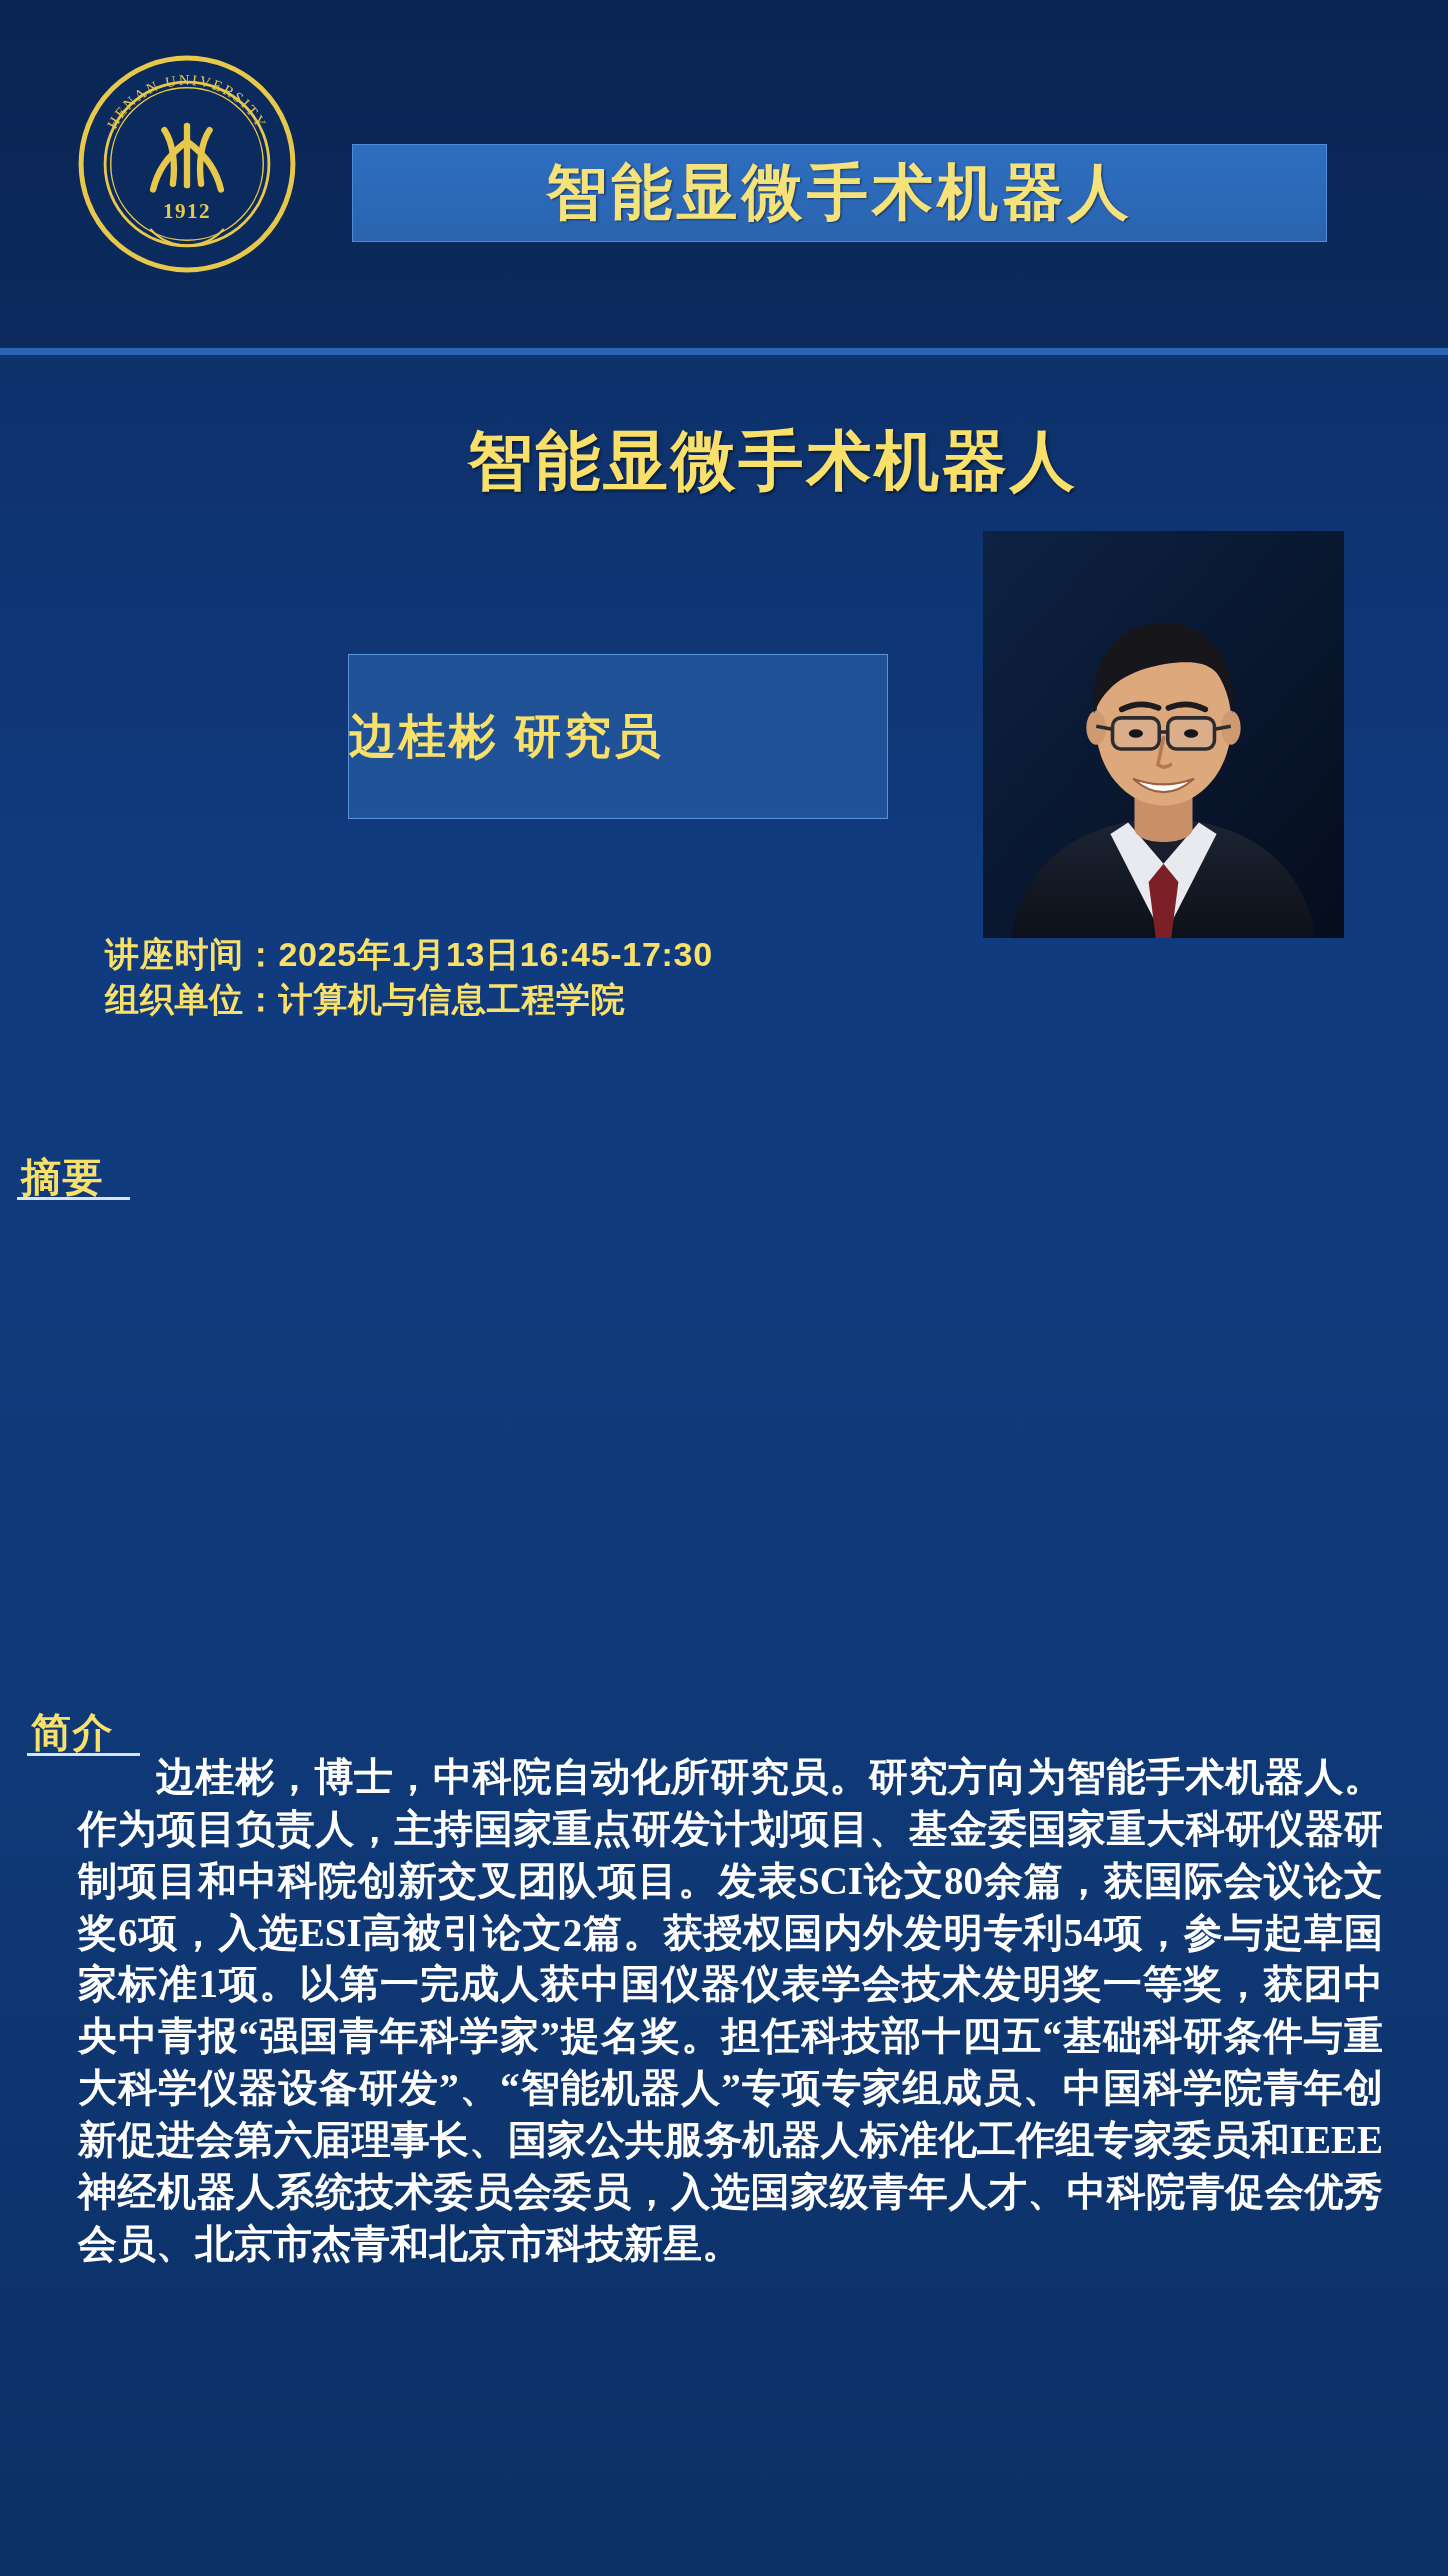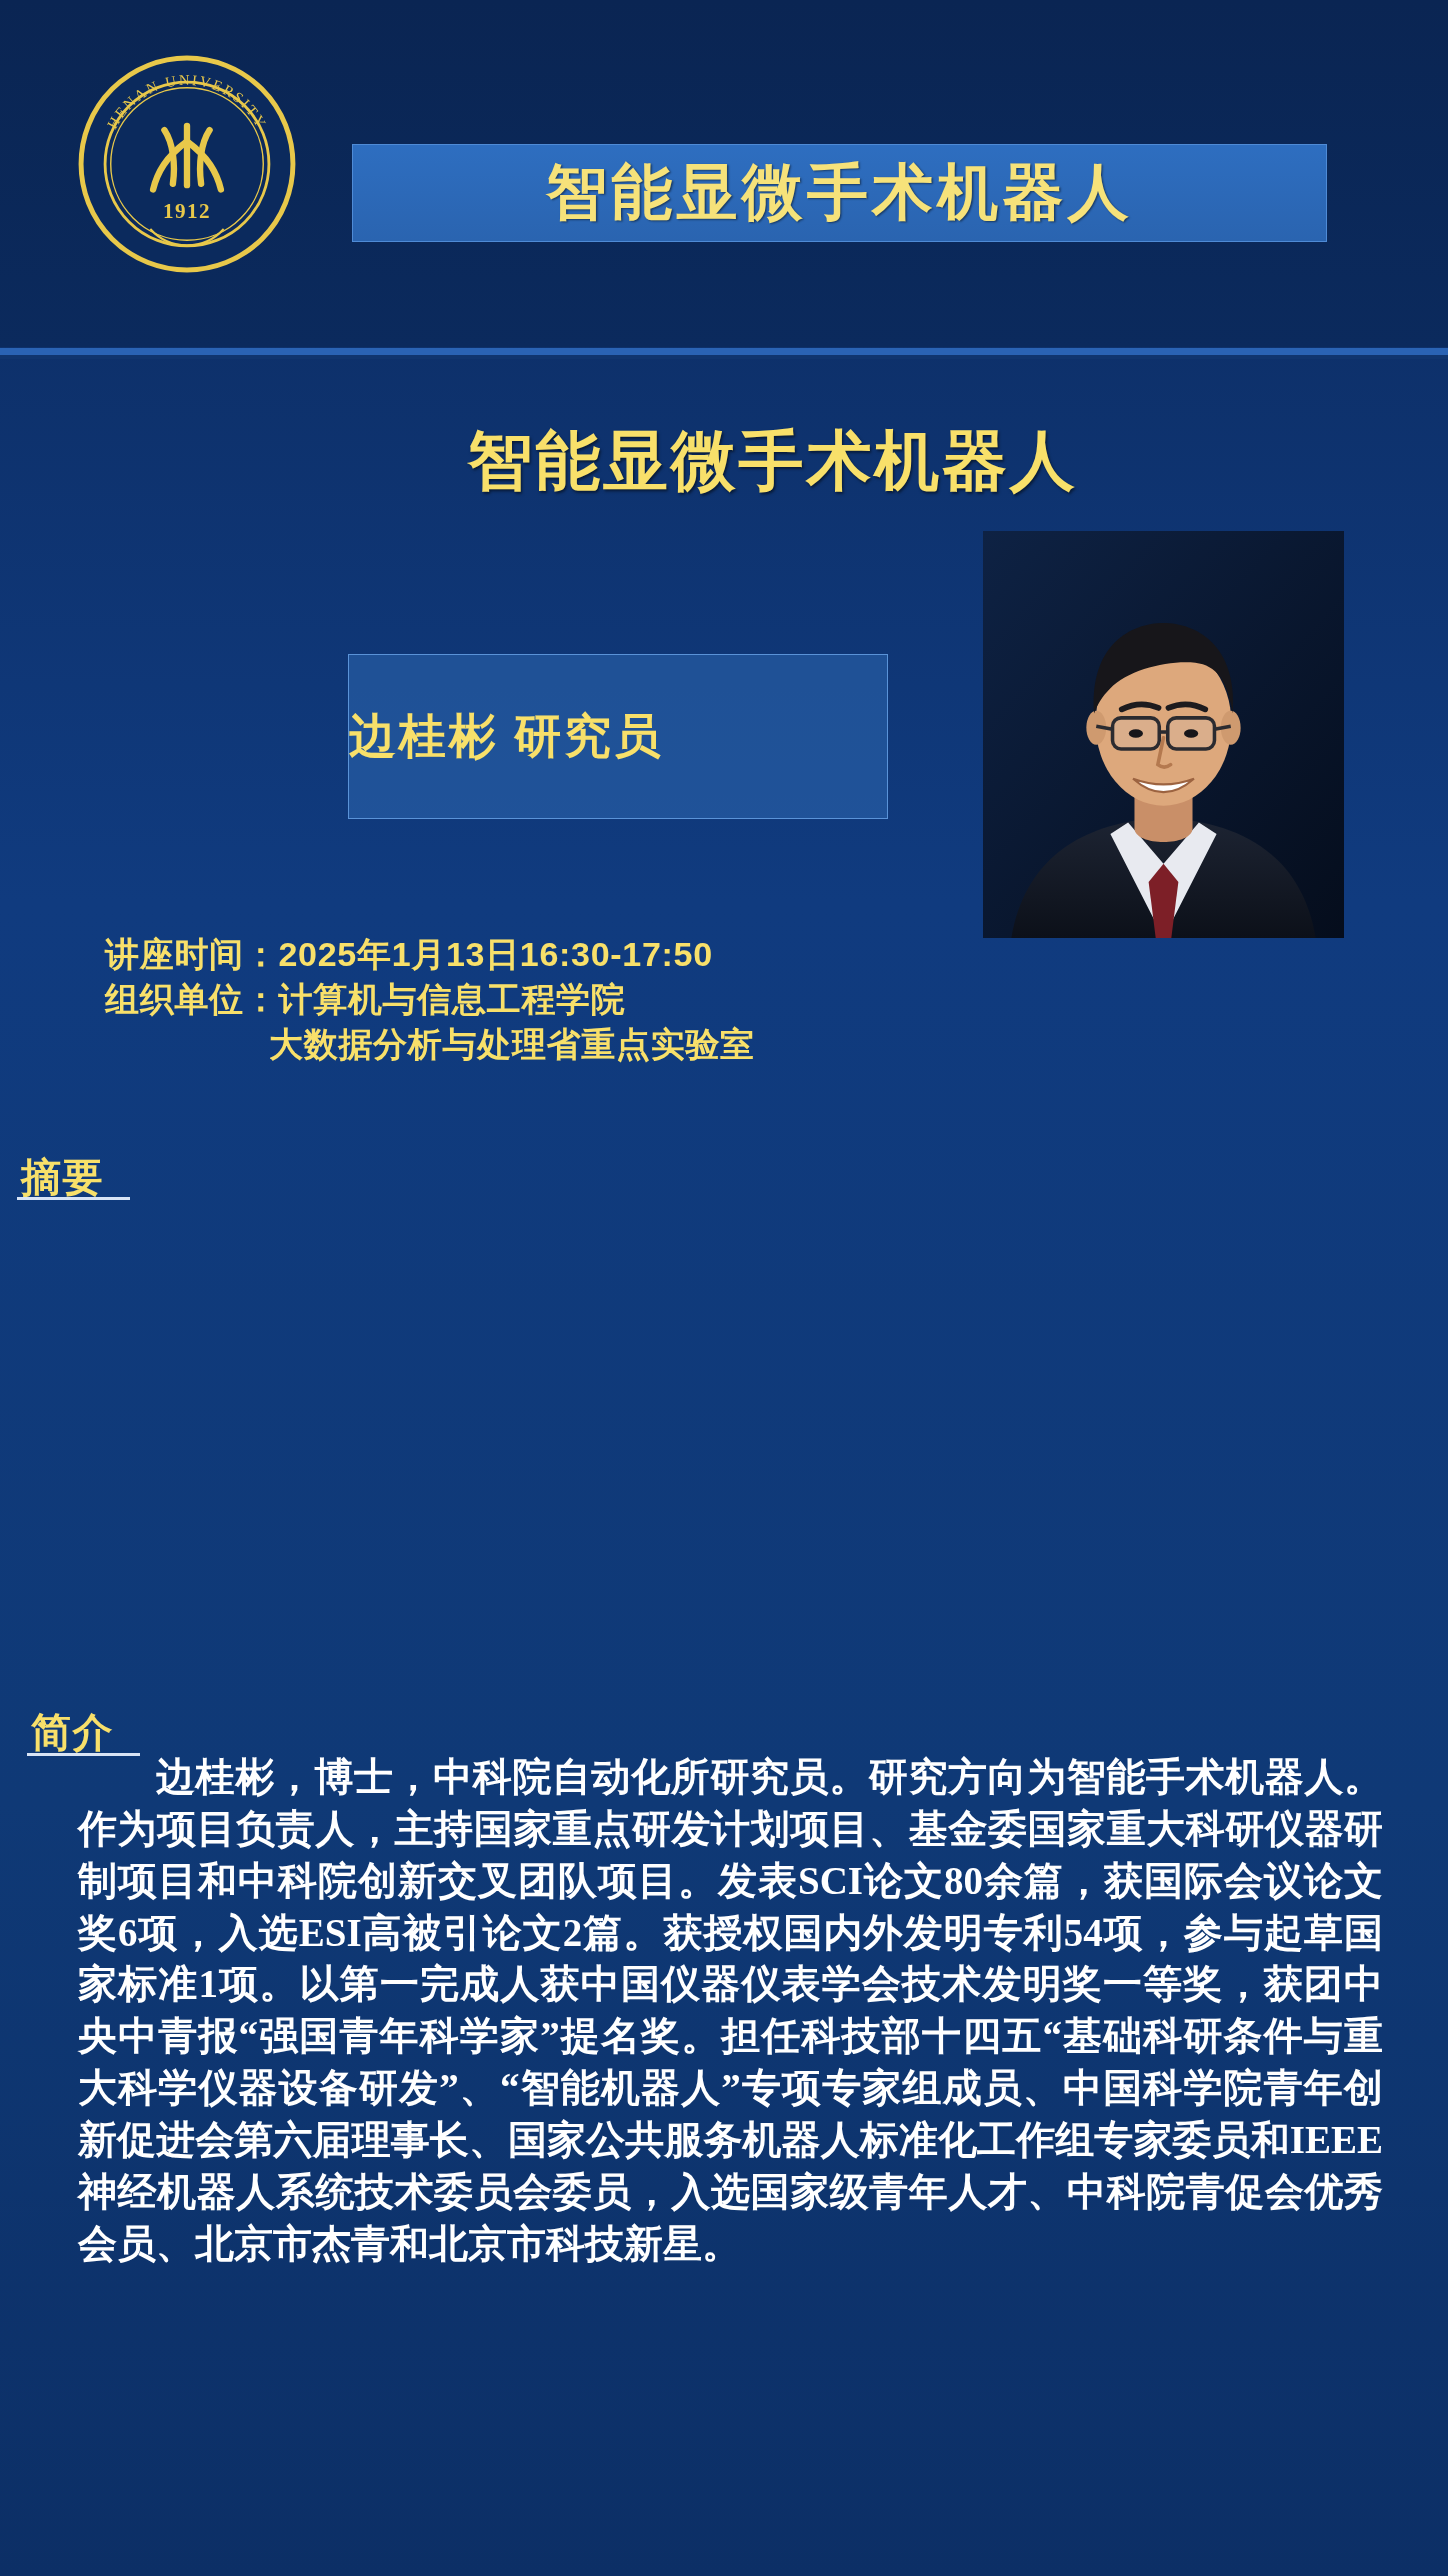--- a/index.html
+++ b/index.html
@@ -254,28 +254,25 @@
       <ellipse cx="294" cy="286" rx="10" ry="6" fill="#17161a"></ellipse>
 
       <path d="M255 292 L247 330 q 9 7 18 0" stroke="#b4794f" stroke-width="5" fill="none" stroke-linecap="round"></path>
 
       <path d="M212 350 q 43 38 86 0 q -43 16 -86 0 Z" fill="#ffffff" stroke="#9c6340" stroke-width="3"></path>
     </svg>
   </div>
 
   <div class="info">
     <div class="row">
-      <span>讲座时间：</span><span>2025年1月13日16:30-17:50</span>
+      <span>讲座时间：</span><span>2025年1月13日16:45-17:30</span>
     </div>
     <div class="row">
       <span>组织单位：</span><span>计算机与信息工程学院</span>
     </div>
-    <div class="row indent">
-      <span>大数据分析与处理省重点实验室</span>
-    </div>
   </div>
 
   <div class="tag tag-abstract">摘要</div>
   <div class="tag-underline ul-abstract"></div>
 
   <div class="tag tag-bio">简介</div>
   <div class="tag-underline ul-bio"></div>
   <div class="para para-bio">边桂彬，博士，中科院自动化所研究员。研究方向为智能手术机器人。作为项目负责人，主持国家重点研发计划项目、基金委国家重大科研仪器研制项目和中科院创新交叉团队项目。发表SCI论文80余篇，获国际会议论文奖6项，入选ESI高被引论文2篇。获授权国内外发明专利54项，参与起草国家标准1项。以第一完成人获中国仪器仪表学会技术发明奖一等奖，获团中央中青报“强国青年科学家”提名奖。担任科技部十四五“基础科研条件与重大科学仪器设备研发”、“智能机器人”专项专家组成员、中国科学院青年创新促进会第六届理事长、国家公共服务机器人标准化工作组专家委员和IEEE神经机器人系统技术委员会委员，入选国家级青年人才、中科院青促会优秀会员、北京市杰青和北京市科技新星。</div>
 
 </div>

